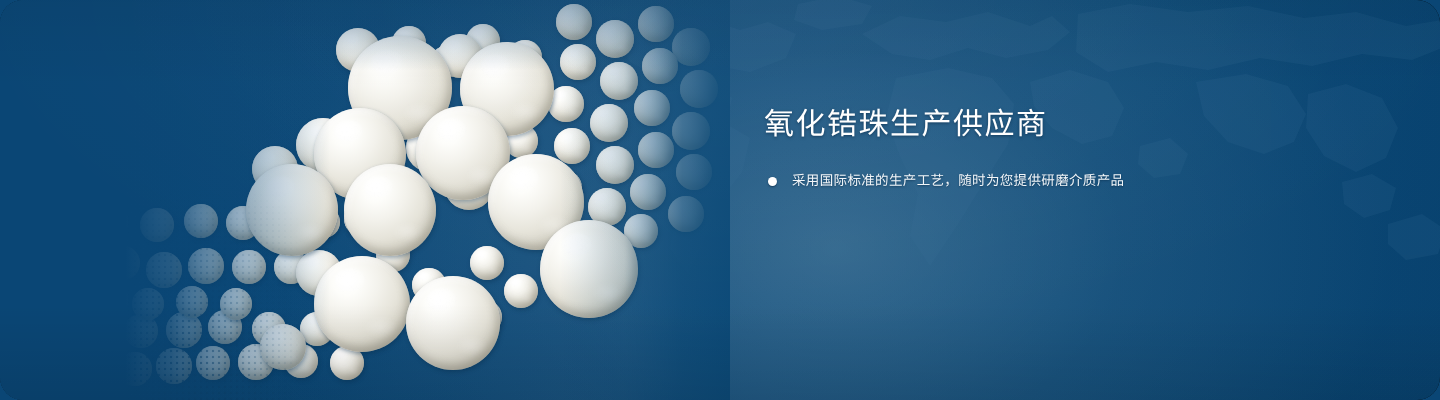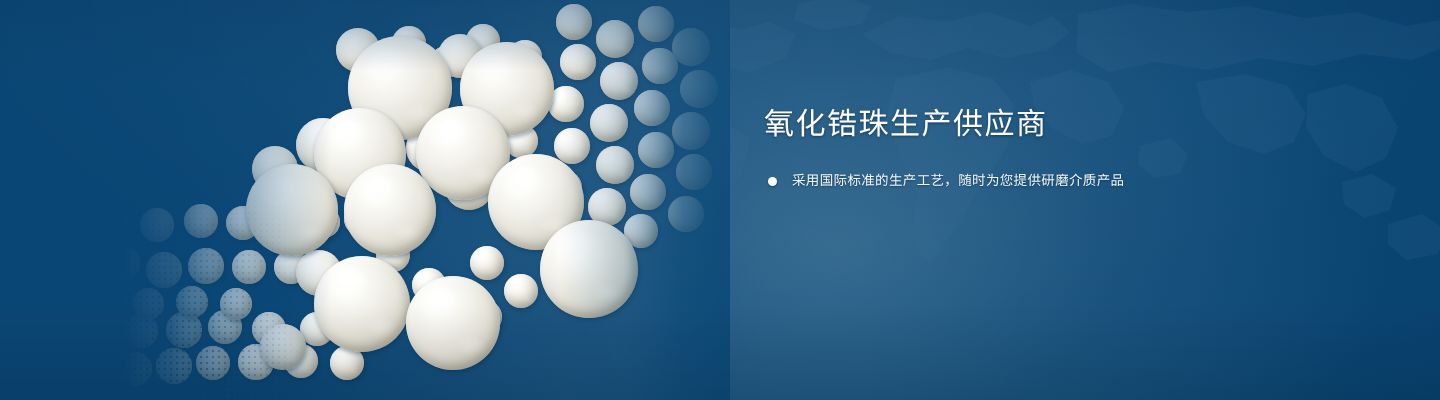--- a/index.html
+++ b/index.html
@@ -12,20 +12,21 @@
     background: #0a4675;
     font-family: "Liberation Sans", "DejaVu Sans", sans-serif;
   }
 
   .banner {
     position: relative;
     width: 1440px;
     height: 400px;
     overflow: hidden;
     background: #000000;
+    border-radius: 23px;
   }
 
   
   .bg-base {
     position: absolute;
     inset: 0;
     background:
       radial-gradient(ellipse 900px 620px at 58% 62%,
           rgba(86,130,160,0.55) 0%,
           rgba(60,104,140,0.30) 32%,

